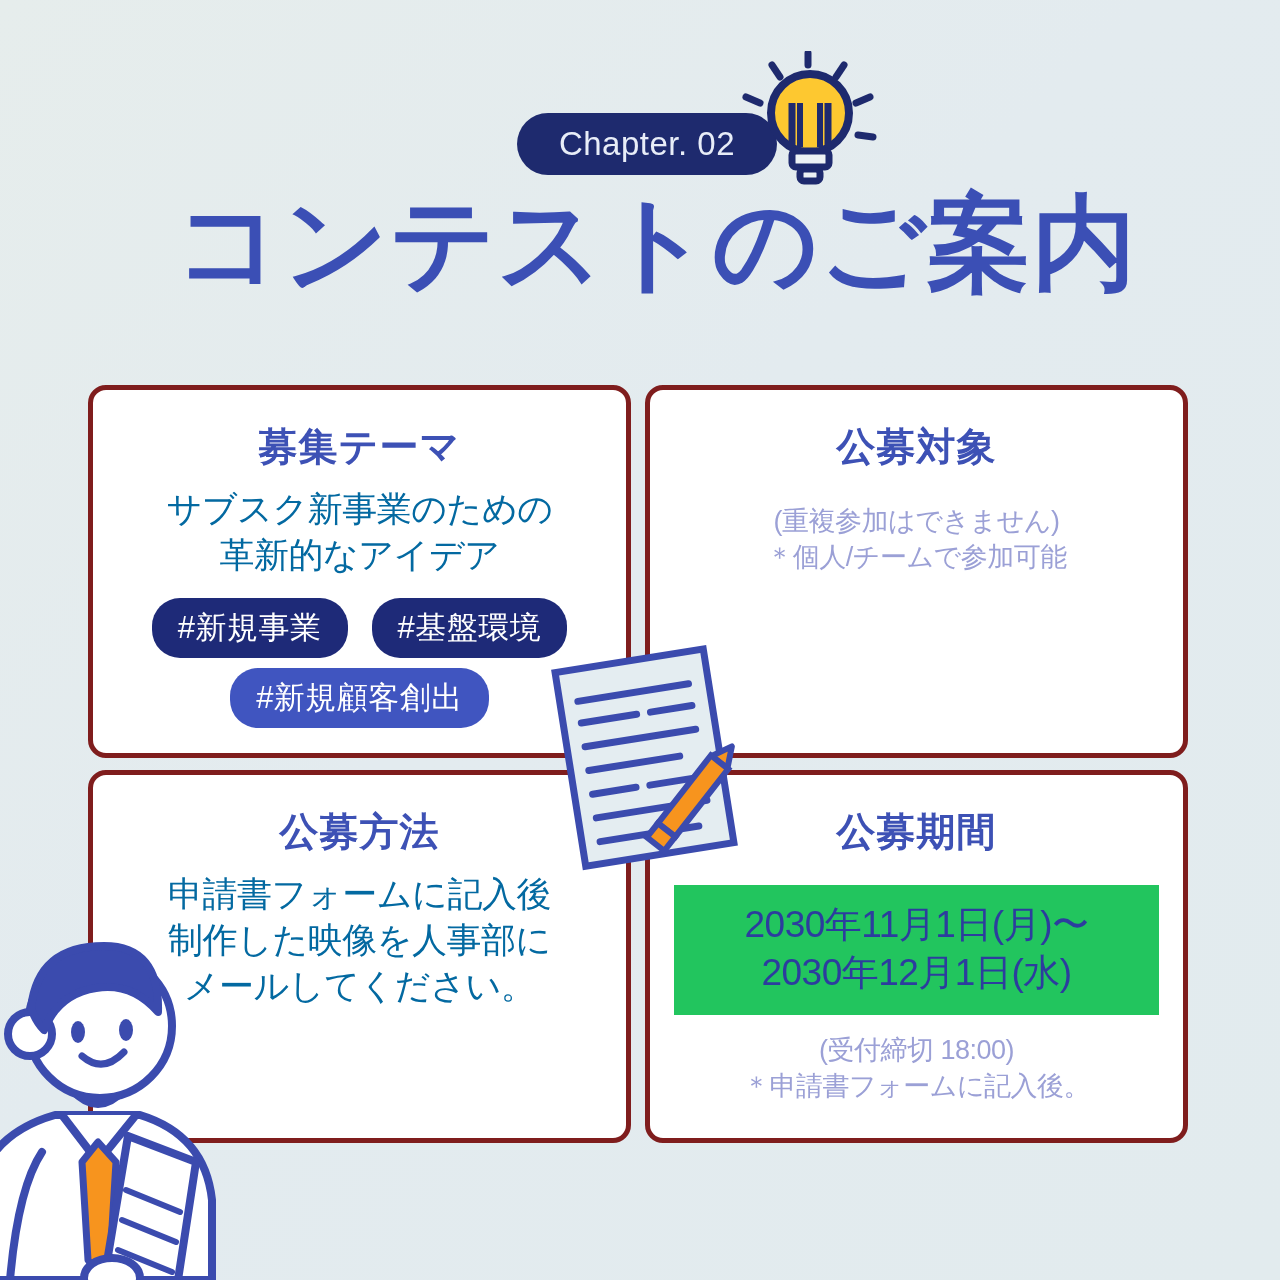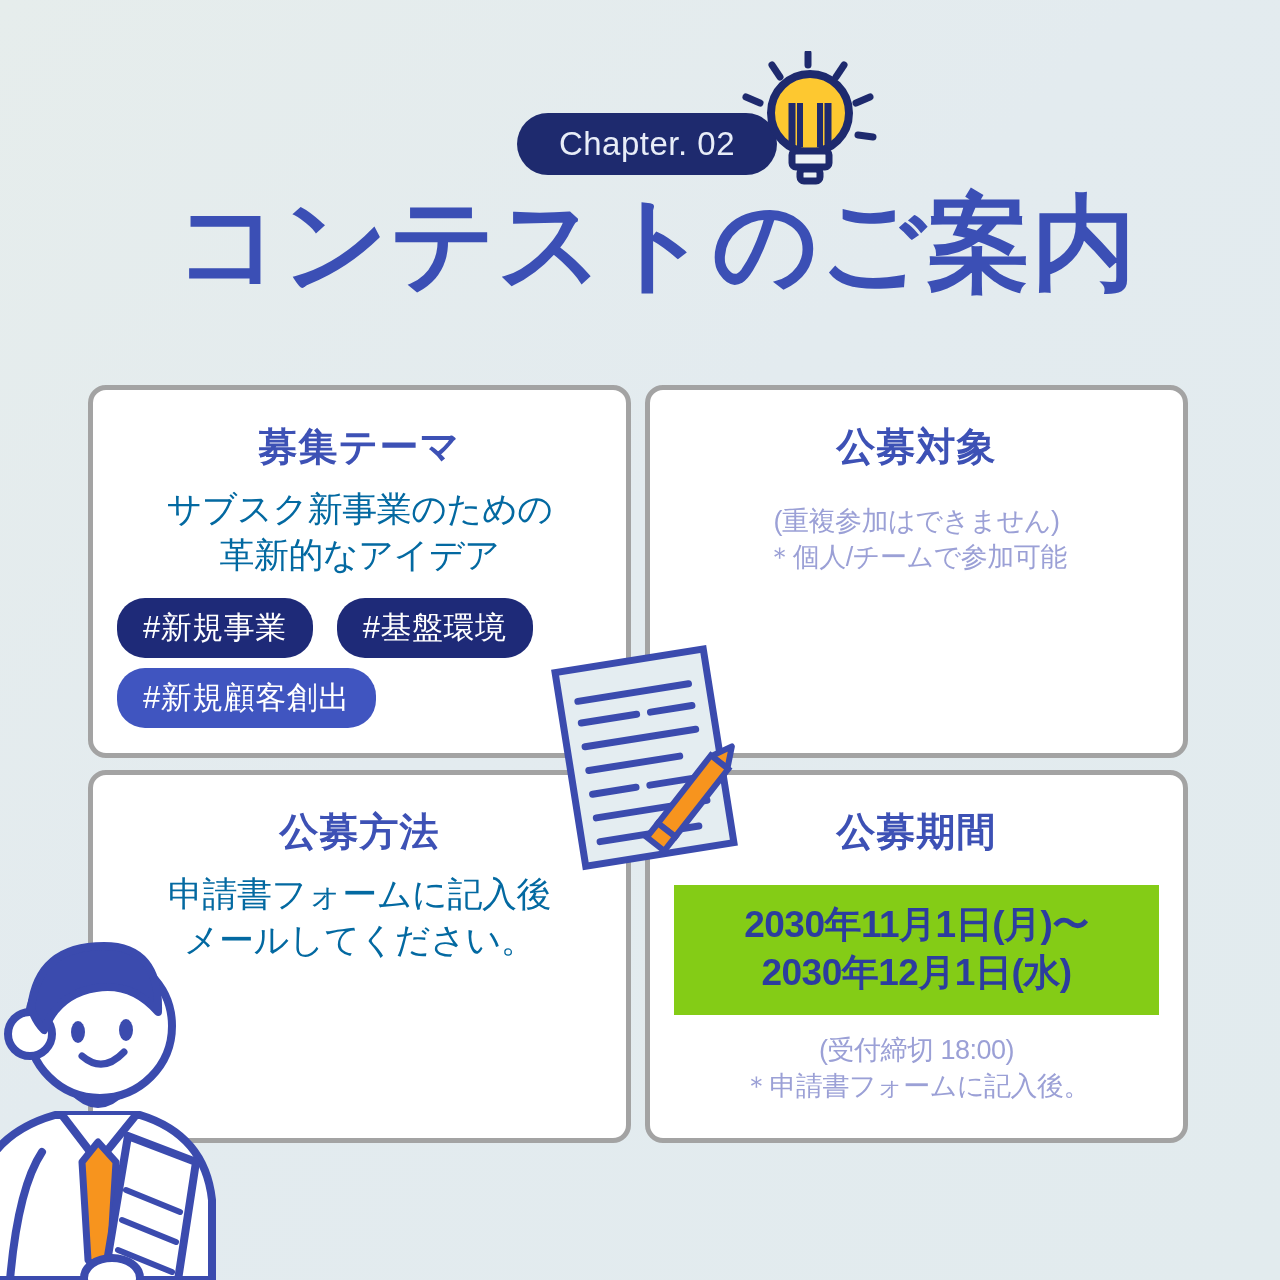--- a/index.html
+++ b/index.html
@@ -64,21 +64,21 @@
     position: absolute;
     left: 88px; top: 385px;
     width: 1100px; height: 758px;
     display: grid;
     grid-template-columns: 1fr 1fr;
     grid-template-rows: 1fr 1fr;
     gap: 12px 14px;
   }
   .card {
     background: #FFFFFF;
-    border: 5px solid #a3a3a3;
+    border: 5px solid #7f1d1d;
     border-radius: 18px;
     position: relative;
     padding: 30px 24px 24px;
     display: flex;
     flex-direction: column;
     align-items: center;
   }
   .card-title {
     font-size: 39px;
     font-weight: 700;
@@ -100,21 +100,21 @@
     line-height: 1.32;
     margin-top: 18px;
     letter-spacing: -0.5px;
   }
 
   
   .tags {
     margin-top: 20px;
     display: flex;
     flex-wrap: wrap;
-    justify-content: flex-start;
+    justify-content: center;
     gap: 10px 24px;
     width: 100%;
     position: relative;
     z-index: 3;
   }
   .tag {
     border-radius: 28px;
     padding: 9px 26px;
     color: #FFFFFF;
     font-size: 31px;
@@ -122,24 +122,23 @@
     letter-spacing: 0.5px;
     white-space: nowrap;
   }
   .tag-dark  { background: #1E2A78; }
   .tag-light { background: #4055C0; }
 
   
   .date-band {
     margin-top: 14px;
     width: 100%;
-    background: #84cc16;
+    background: #22c55e;
     padding: 16px 10px 18px;
     text-align: center;
-    font-weight: bold;
   }
   .date-band .date-line {
     font-size: 37px;
     color: #2C3D9E;
     line-height: 1.3;
     letter-spacing: -0.5px;
   }
 
   
   .doc-illu {
@@ -205,20 +204,21 @@
     <div class="card-note">
       <div>(重複参加はできません)</div>
       <div>＊個人/チームで参加可能</div>
     </div>
   </div>
 
   <div class="card">
     <div class="card-title">公募方法</div>
     <div class="card-body">
       <div>申請書フォームに記入後</div>
+      <div>制作した映像を人事部に</div>
       <div>メールしてください。</div>
     </div>
   </div>
 
   <div class="card">
     <div class="card-title">公募期間</div>
     <div class="date-band">
       <div class="date-line">2030年11月1日(月)〜</div>
       <div class="date-line">2030年12月1日(水)</div>
     </div>

